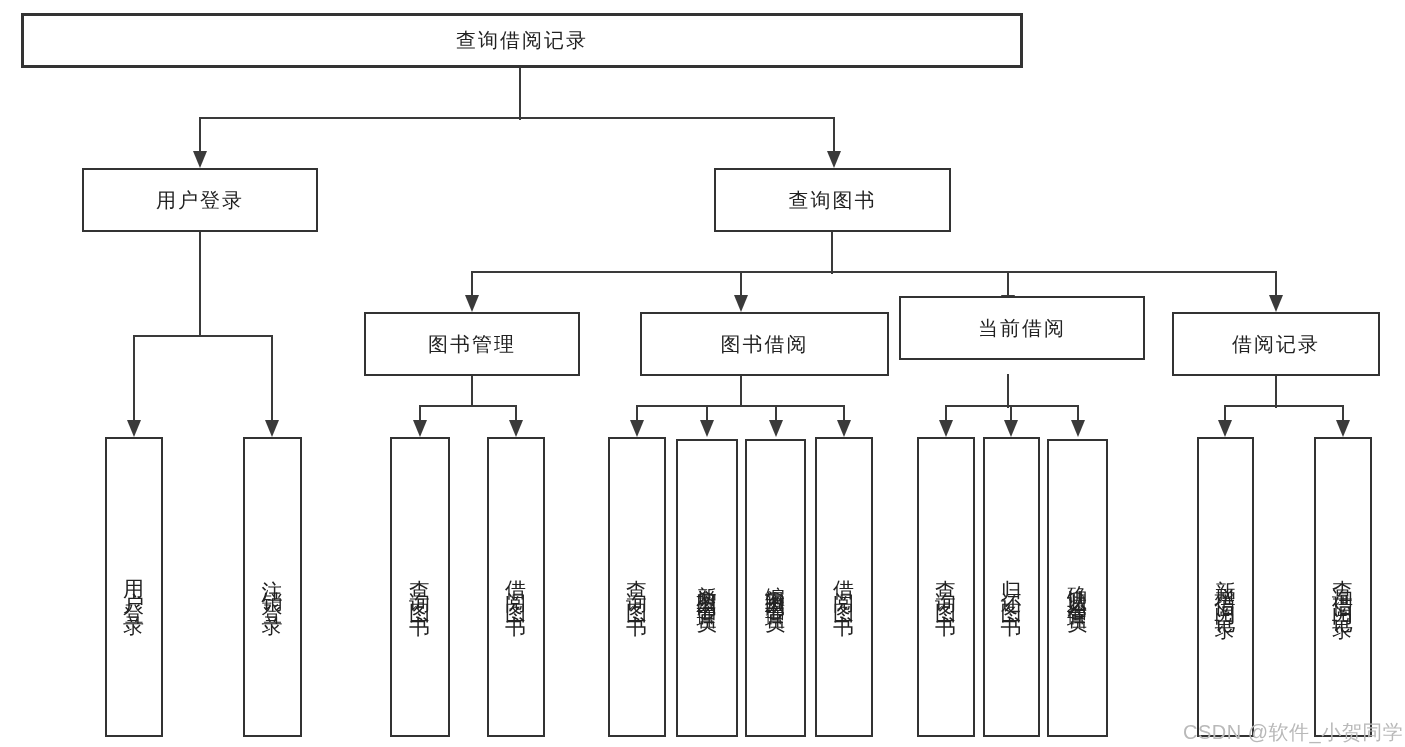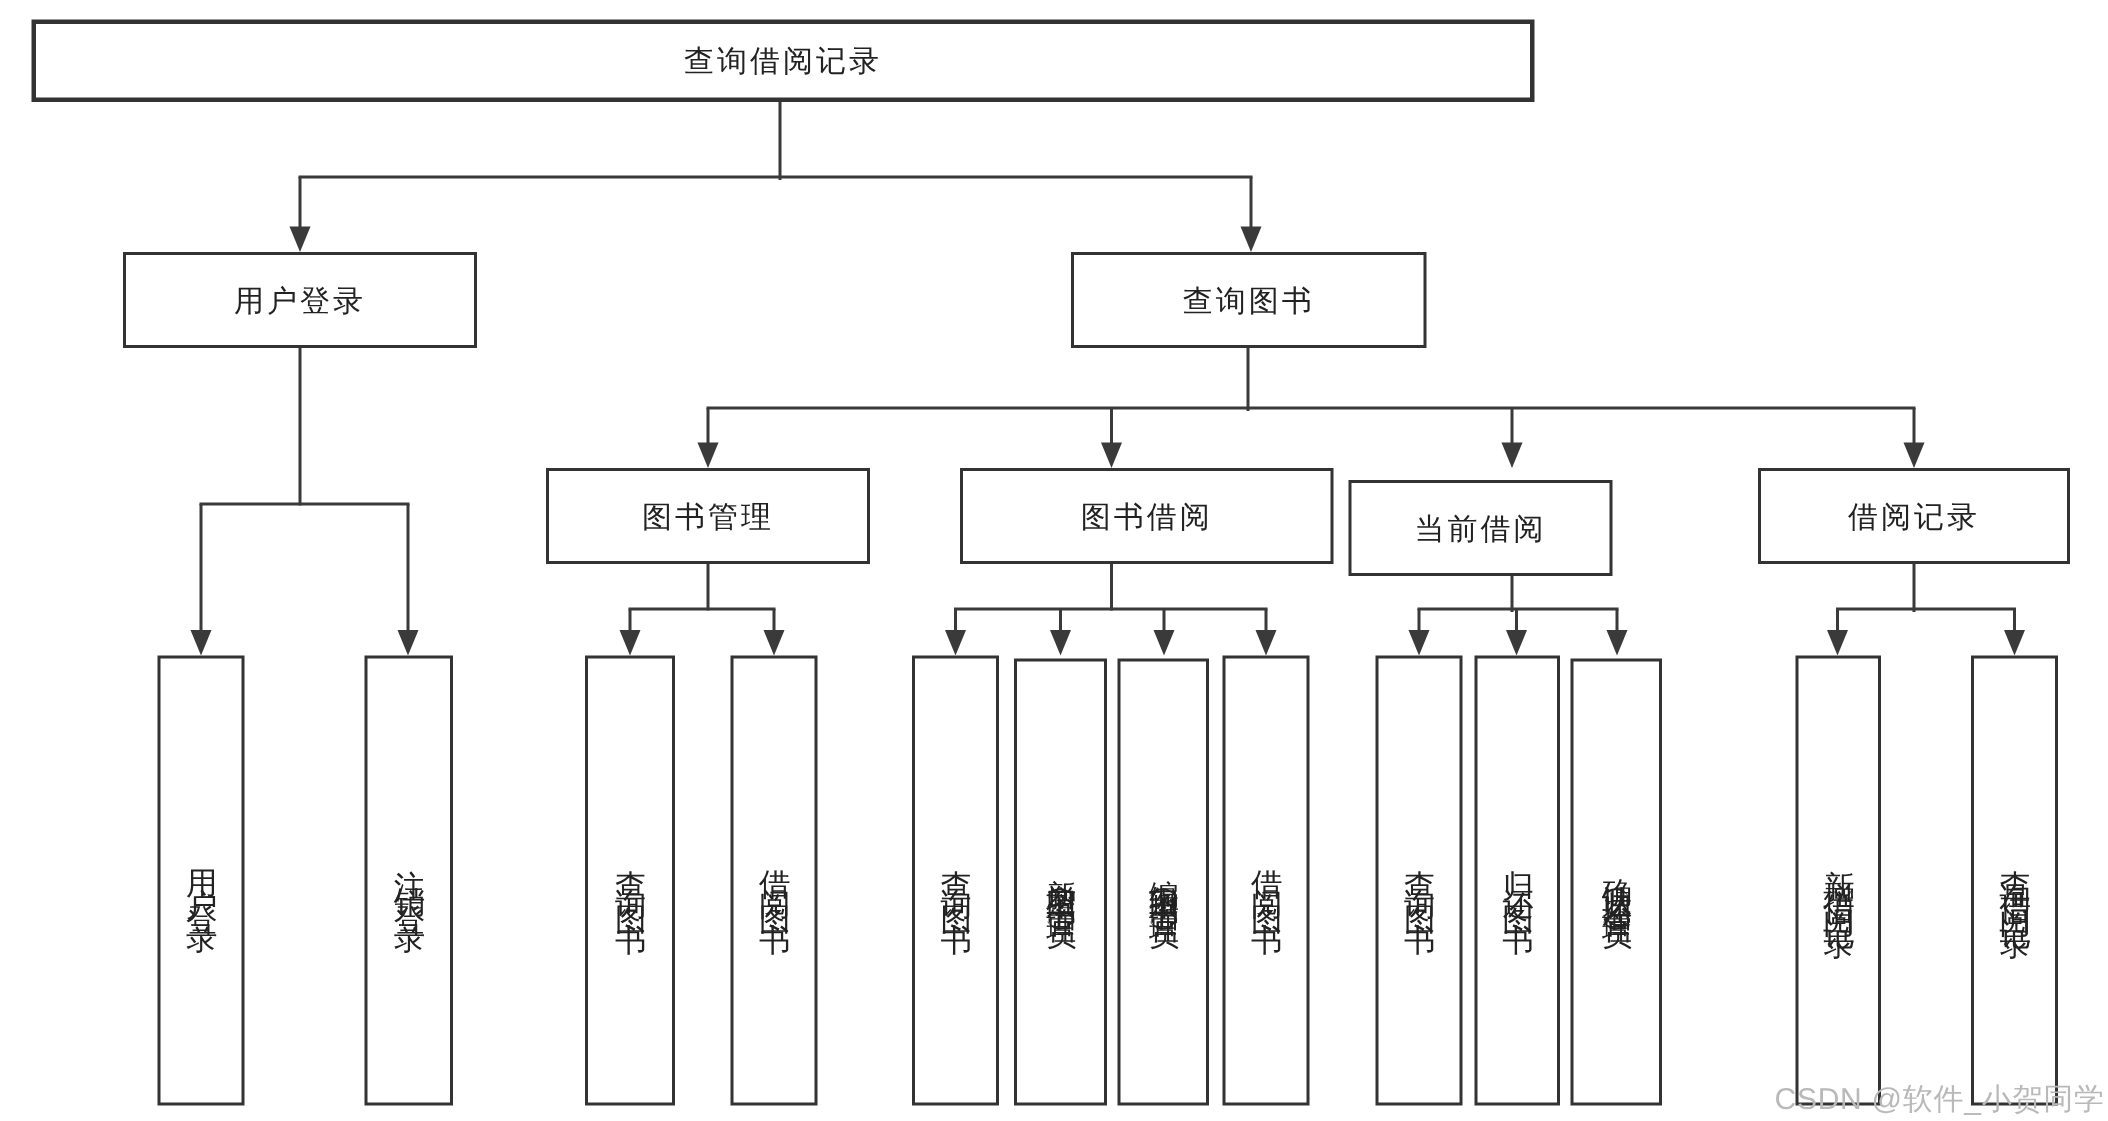--- a/index.html
+++ b/index.html
@@ -132,21 +132,21 @@
   <div class="box h" style="left:714px;top:168px;width:237px;height:64px">
     <span>查询图书</span>
   </div>
 
   <div class="box h" style="left:364px;top:312px;width:216px;height:64px">
     <span>图书管理</span>
   </div>
   <div class="box h" style="left:640px;top:312px;width:249px;height:64px">
     <span>图书借阅</span>
   </div>
-  <div class="box h" style="left:899px;top:320px;width:176px;height:64px">
+  <div class="box h" style="left:899px;top:296px;width:246px;height:64px">
     <span>当前借阅</span>
   </div>
   <div class="box h" style="left:1172px;top:312px;width:208px;height:64px">
     <span>借阅记录</span>
   </div>
 
   <div class="box v" style="left:105px;top:437px;width:58px;height:300px">
     <span>用户登录</span>
   </div>
   <div class="box v" style="left:243px;top:437px;width:59px;height:300px">

